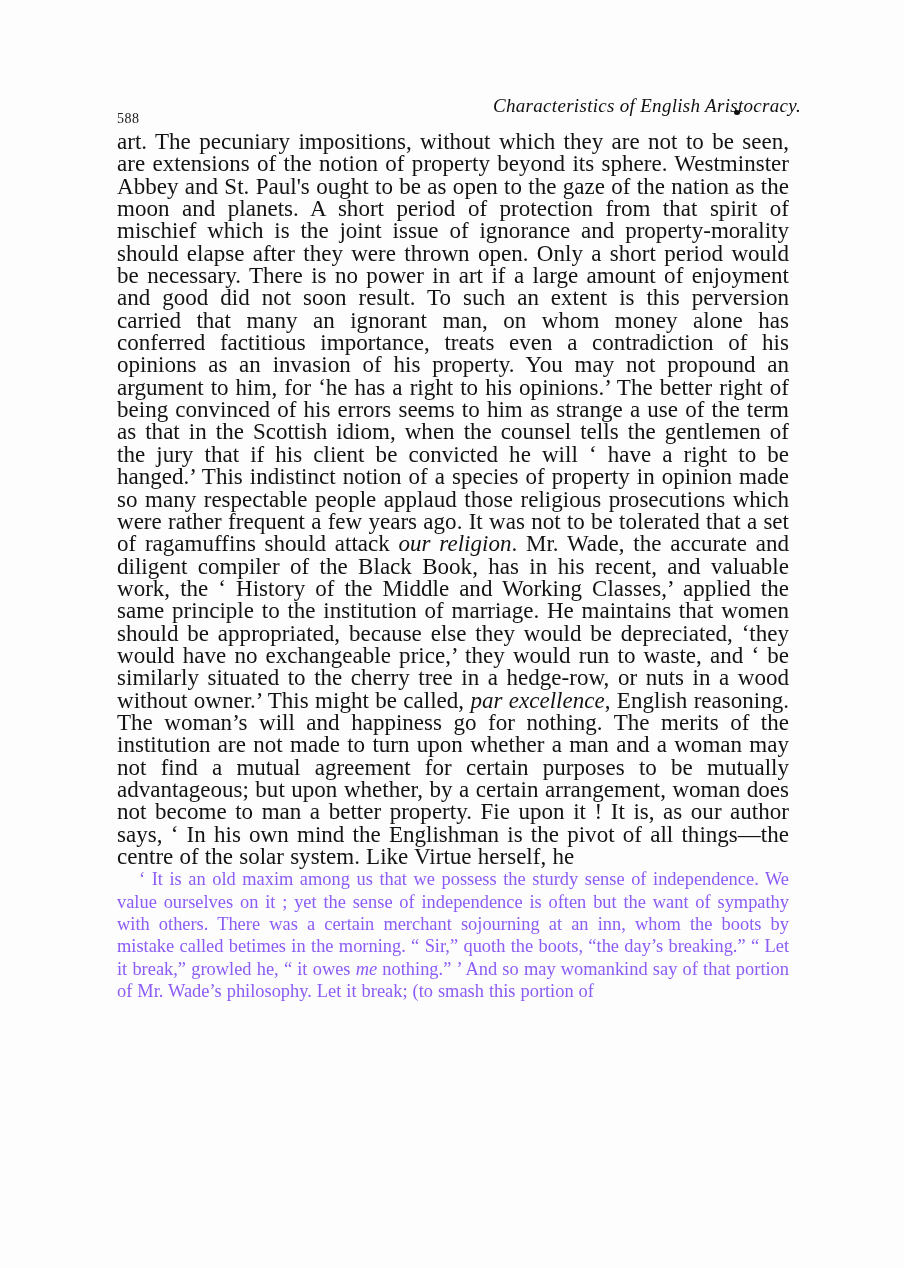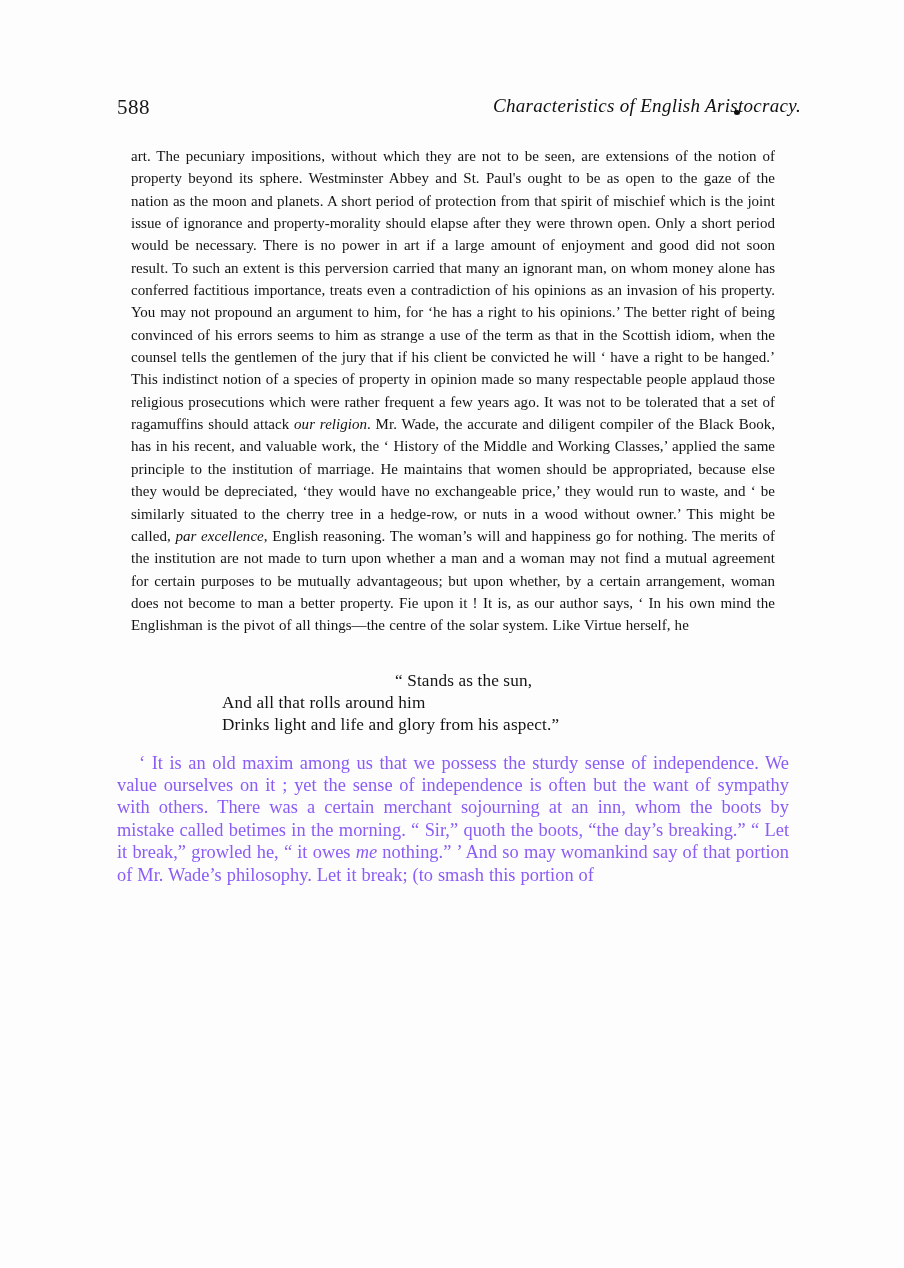--- a/index.html
+++ b/index.html
@@ -21,22 +21,22 @@
   .running-head {
     position: absolute;
     left: 117px;
     top: 95px;
     width: 672px;
     height: 26px;
   }
   .folio {
     position: absolute;
     left: 0;
-    top: 0;
-    font-size: 21px;
+    top: 16px;
+    font-size: 14px;
     letter-spacing: 0.5px;
     color: #181818;
   }
   .head-title {
     position: absolute;
     left: 0;
     top: 0;
     width: 672px;
     text-align: right;
     font-style: italic;
@@ -58,22 +58,22 @@
   }
 
   
   .text-block {
     position: absolute;
     left: 117px;
     top: 131px;
     width: 672px;
   }
   .para {
-    margin: 14px;
-    font-size: 15px;
+    margin: 0;
+    font-size: 23px;
     line-height: 22.35px;
     text-align: justify;
     text-align-last: left;
     letter-spacing: 0.02px;
     word-spacing: 0.4px;
     color: #131313;
   }
   .para i {
     font-style: italic;
   }
@@ -113,23 +113,18 @@
     <span class="folio">588</span>
     <span class="head-title">Characteristics of English Aristocracy.</span>
   </div>
 
   <div class="speck"></div>
 
   <div class="text-block">
 
     <p class="para"><span>art.   The pecuniary impositions, without which they are not to be seen, are extensions of the notion of property beyond its sphere. Westminster Abbey and St. Paul's ought to be as open to the gaze of the nation as the moon and planets.   A short period of protection from that spirit of mischief which is the joint issue of ignorance and property-morality should elapse after they were thrown open. Only a short period would be necessary.   There is no power in art if a large amount of enjoyment and good did not soon result. To such an extent is this perversion carried that many an ignorant man, on whom money alone has conferred factitious importance, treats even a contradiction of his opinions as an invasion of his property.   You may not propound an argument to him, for ‘he has a right to his opinions.’   The better right of being convinced of his errors seems to him as strange a use of the term as that in the Scottish idiom, when the counsel tells the gentlemen of the jury that if his client be convicted he will ‘ have a right to be hanged.’ This indistinct notion of a species of property in opinion made so many respectable people applaud those religious prosecutions which were rather frequent a few years ago.   It was not to be tolerated that a set of ragamuffins should attack </span><i>our religion</i><span>.   Mr. Wade, the accurate and diligent compiler of the Black Book, has in his recent, and valuable work, the ‘ History of the Middle and Working Classes,’ applied the same principle to the institution of marriage. He maintains that women should be appropriated, because else they would be depreciated, ‘they would have no exchangeable price,’ they would run to waste, and ‘ be similarly situated to the cherry tree in a hedge-row, or nuts in a wood without owner.’ This might be called, </span><i>par excellence</i><span>, English reasoning.   The woman’s will and happiness go for nothing.   The merits of the institution are not made to turn upon whether a man and a woman may not find a mutual agreement for certain purposes to be mutually advantageous; but upon whether, by a certain arrangement, woman does not become to man a better property.   Fie upon it ! It is, as our author says, ‘ In his own mind the Englishman is the pivot of all things—the centre of the solar system.   Like Virtue herself, he</span></p>
 
-    <div class="verse">
-      <div class="verse-line verse-line-1">“ Stands as the sun,</div>
-      <div class="verse-line verse-line-2">And all that rolls around him</div>
-      <div class="verse-line verse-line-3">Drinks light and life and glory from his aspect.”</div>
-    </div>
 
     <p class="last-para"><span>‘ It is an old maxim among us that we possess the sturdy sense of independence.   We value ourselves on it ; yet the sense of independence is often but the want of sympathy with others.   There was a certain merchant sojourning at an inn, whom the boots by mistake called betimes in the morning.   “ Sir,” quoth the boots, “the day’s breaking.”   “ Let it break,” growled he, “ it owes </span><i>me</i><span> nothing.” ’   And so may womankind say of that portion of Mr. Wade’s philosophy.   Let it break; (to smash this portion of</span></p>
 
   </div>
 
 </div>
 
 </body></html>

